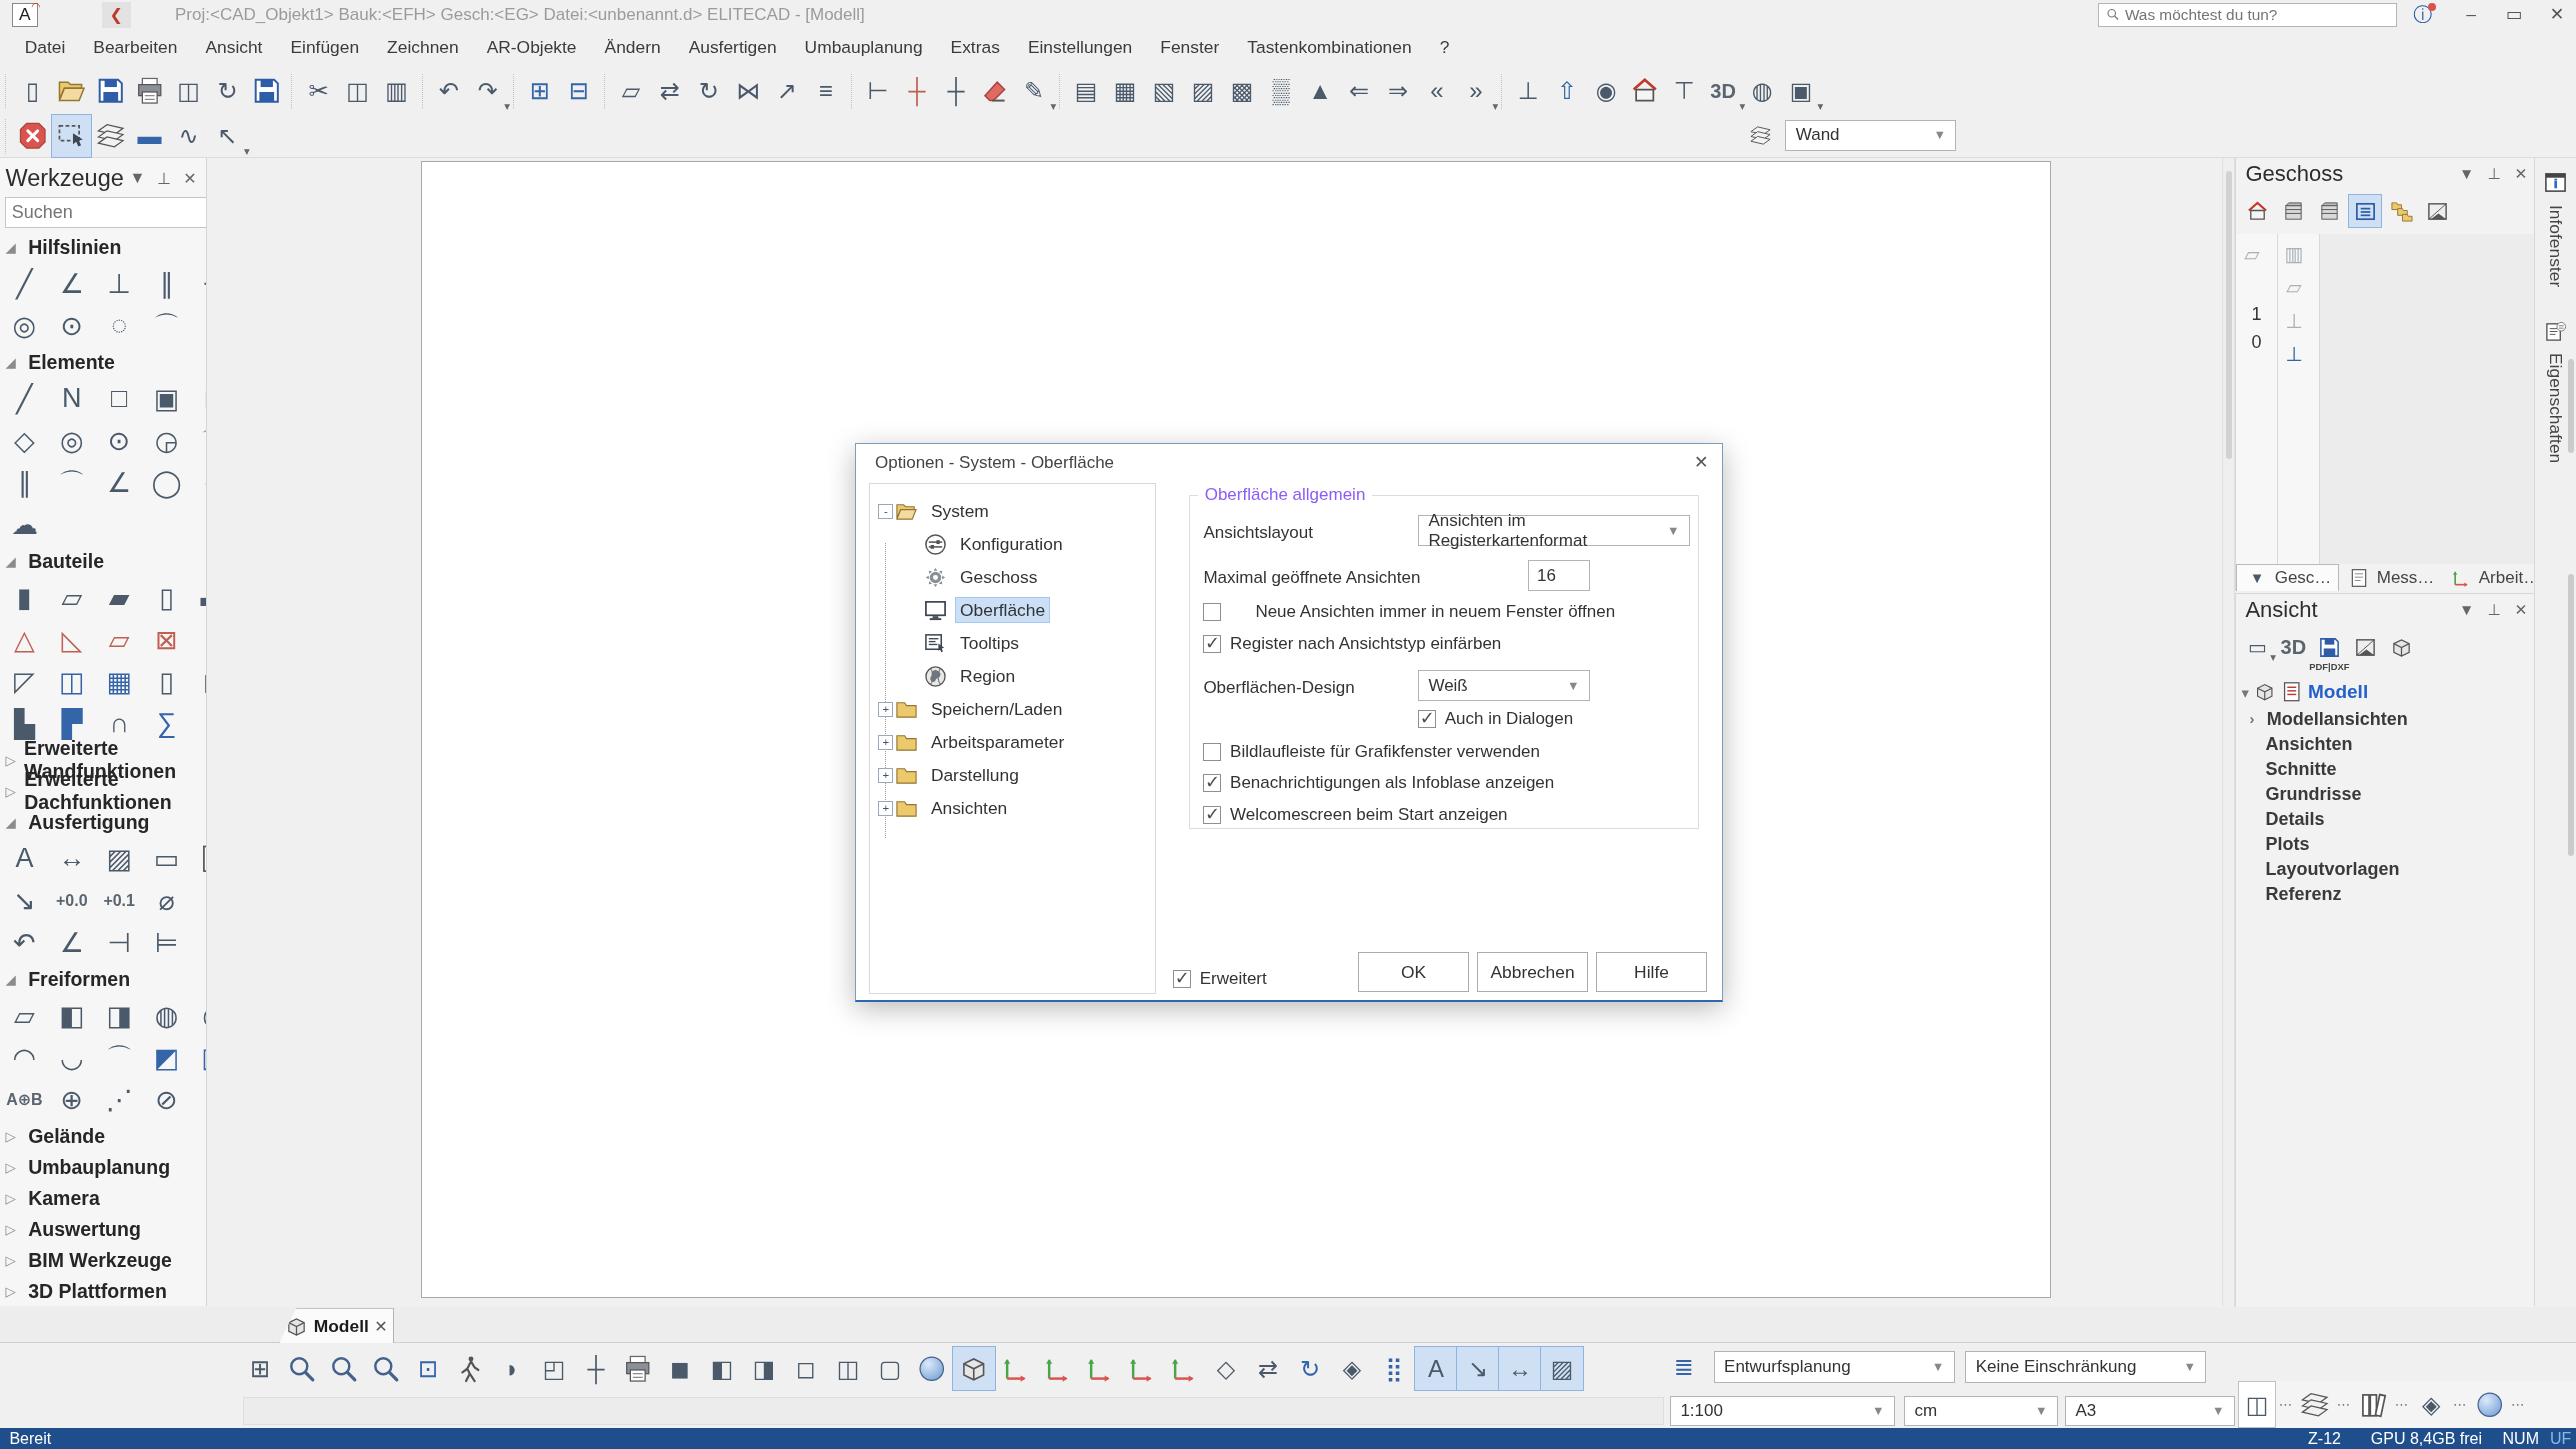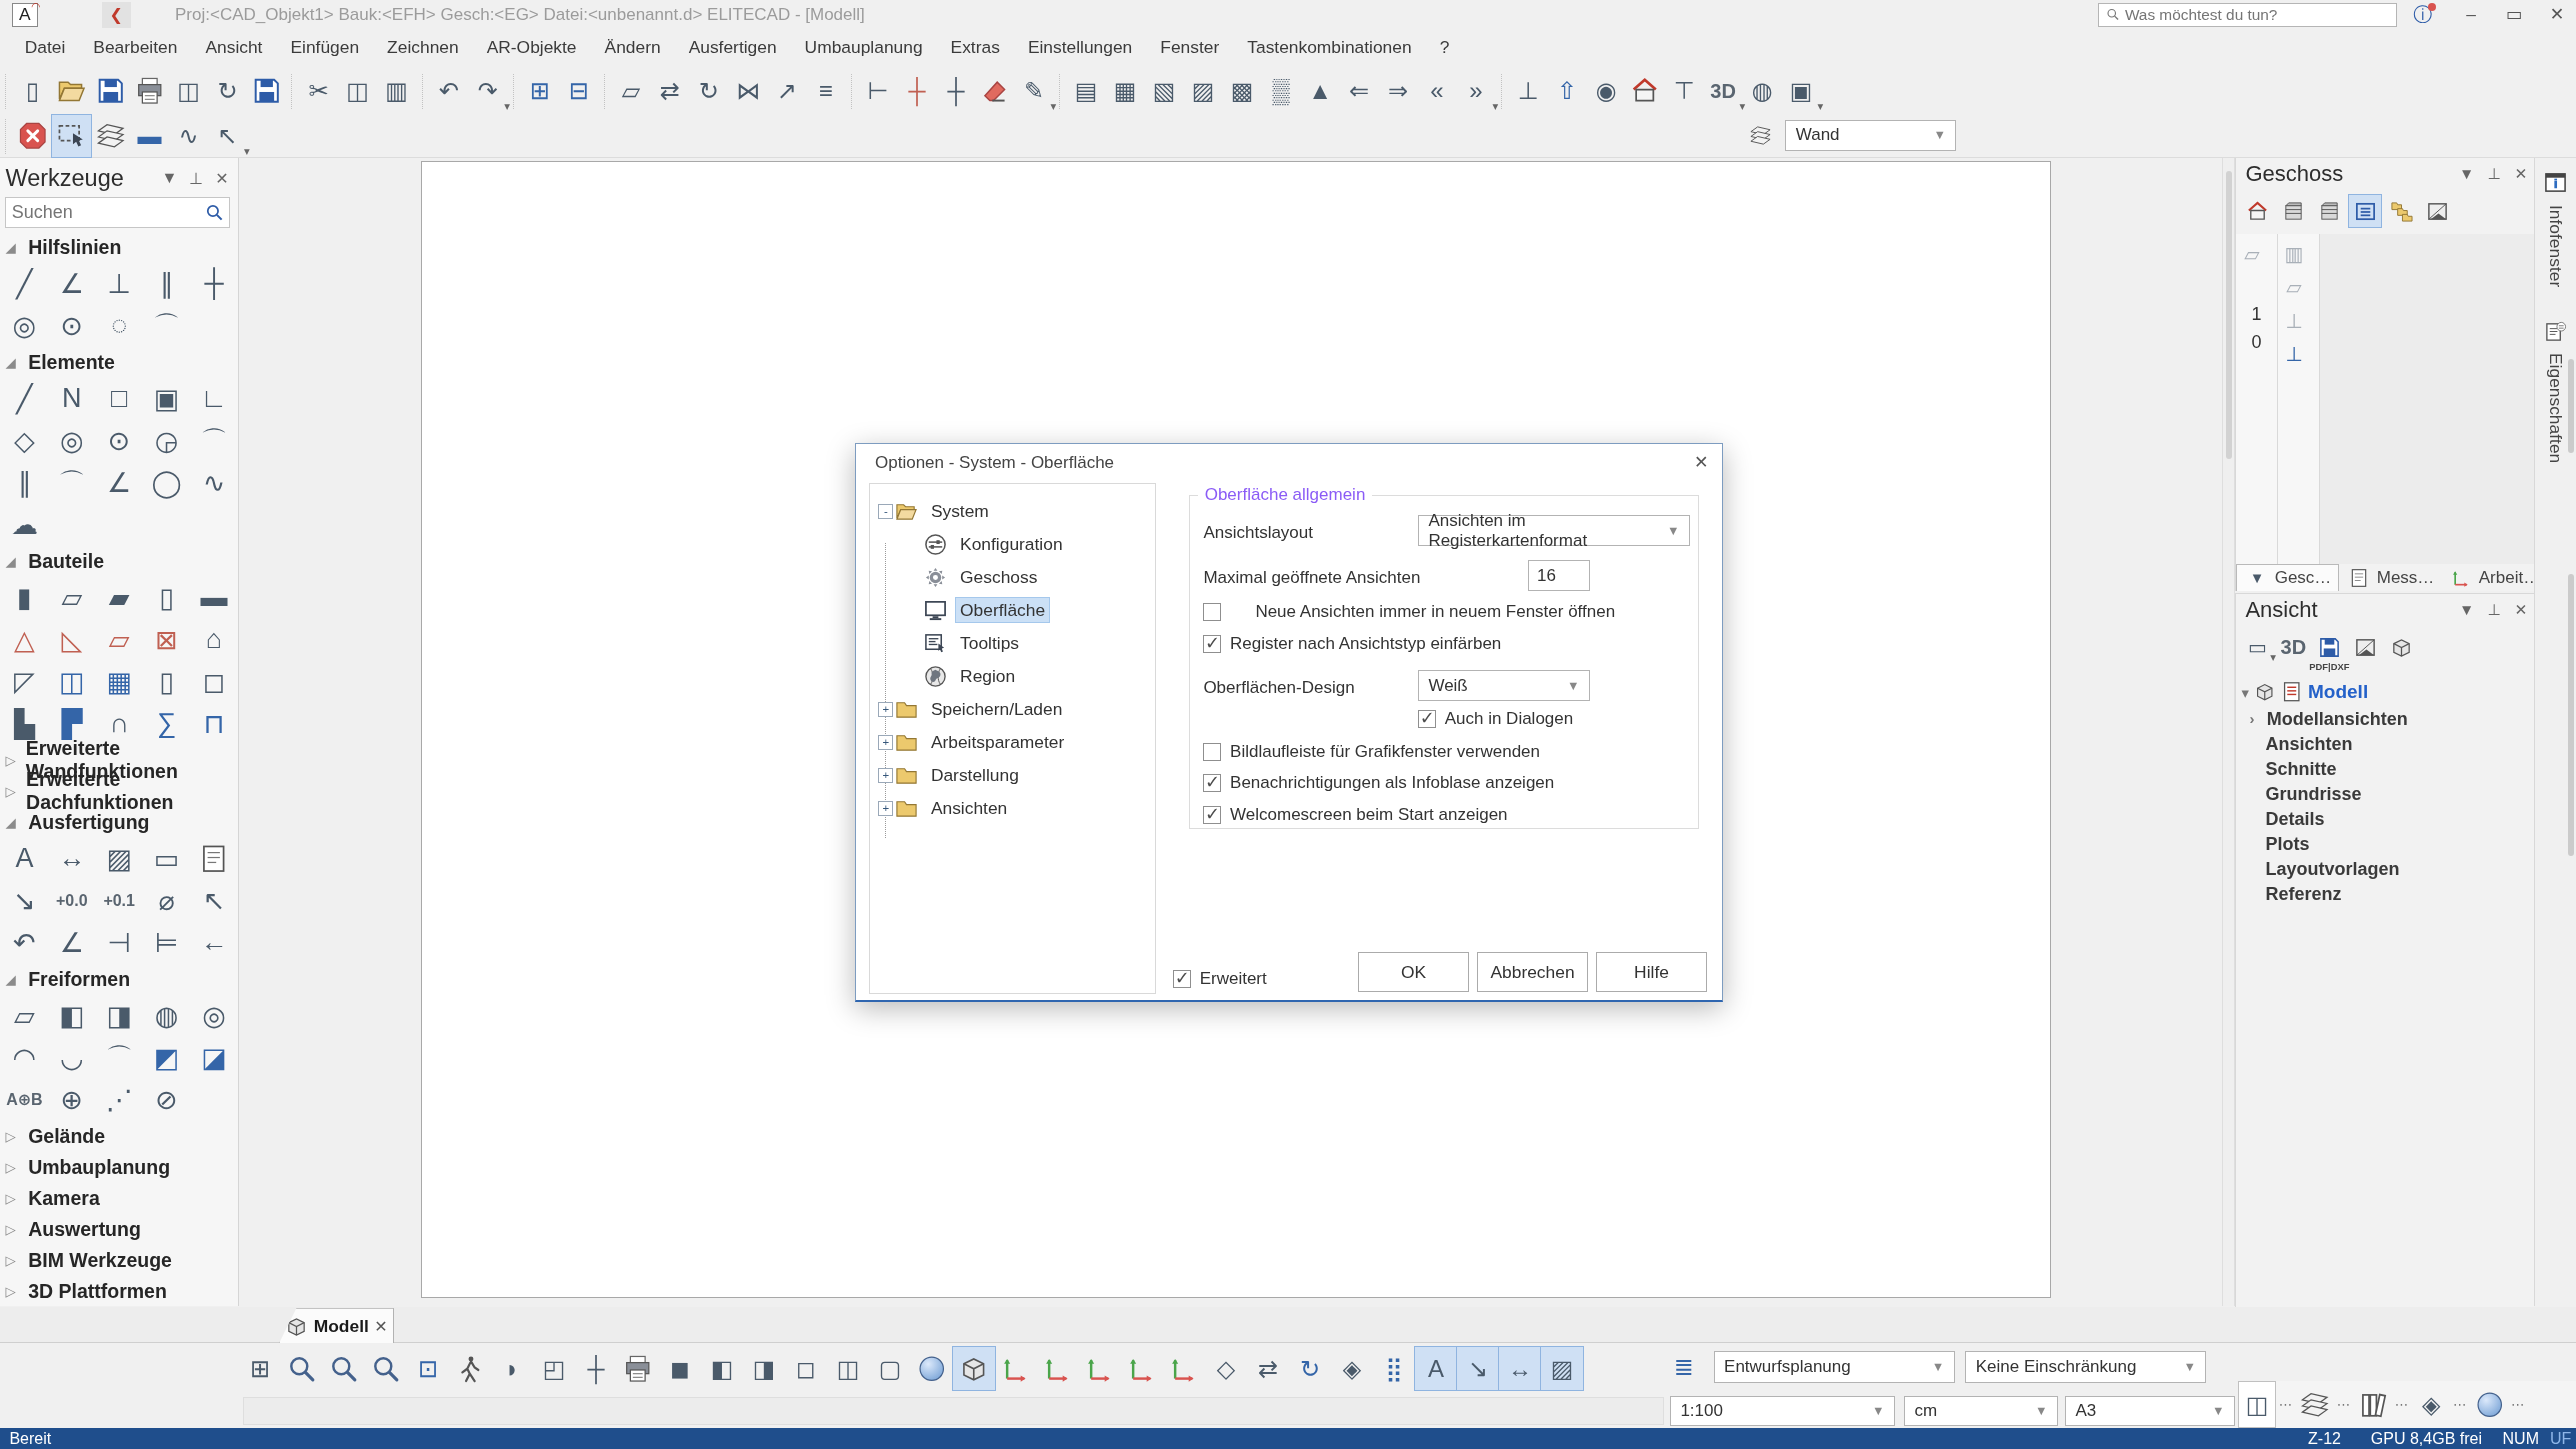--- a/index.html
+++ b/index.html
@@ -35,21 +35,21 @@
   .ic.red{color:#c06052}
   .ic.light{color:#a9b0b8}
   .ic.txt{font-size:20px;font-weight:bold;color:#5a6570}
   .ic .dd{position:absolute;right:-2.7px;bottom:-1.3px;font-size:11.4px;color:#666}
   .ic .cap{position:absolute;bottom:-9.4px;left:50%;transform:translateX(-50%);font-size:9.4px;font-weight:bold;color:#444;letter-spacing:0}
   .combo{background:#fff;border:0.7px solid #b3b3b3;display:flex;align-items:center;padding:0 9.4px;color:#333;font-size:17px}
   .combo .caret{margin-left:auto;color:#888;font-size:12.7px}
   #wand-group{position:absolute;left:1744px;top:119px;display:flex;align-items:center}
   #wand-combo{width:171px;height:31px;margin-left:9.4px}
   
-  .left-panel{position:absolute;left:0;top:158px;width:239px;height:1148px;background:#f6f6f6;border-right:0.7px solid #d5d5d5;padding:4px 0 0 5.4px;overflow:hidden}
+  .left-panel{position:absolute;left:0;top:158px;width:207px;height:1148px;background:#f6f6f6;border-right:0.7px solid #d5d5d5;padding:4px 0 0 5.4px;overflow:hidden}
   .lp-head{display:flex;align-items:center;height:32px}
   .lp-title{font-size:23.5px;color:#2d2d2d}
   .lp-head .hicons{margin-left:auto;display:flex;gap:12px;padding-right:9.4px;color:#666;font-size:16px;align-items:center}
   .lp-search{width:225px;height:31px;background:#fff;border:0.7px solid #c6c6c6;display:flex;align-items:center;padding:0 5.4px;margin:2.7px 0 4px 0}
   .lp-search input{border:none;outline:none;font-size:18px;color:#888;width:100%;font-family:inherit}
   .lp-search svg{width:19px;height:19px;flex:none}
   .sec-head{display:flex;align-items:center;height:31px;gap:8px}
   .sec-mark{font-size:13.4px;color:#8b8b8b;width:14.8px}
   .sec-label{font-size:19.5px;font-weight:bold;color:#262626}
   .sec-row{display:flex;height:42px;align-items:center}

